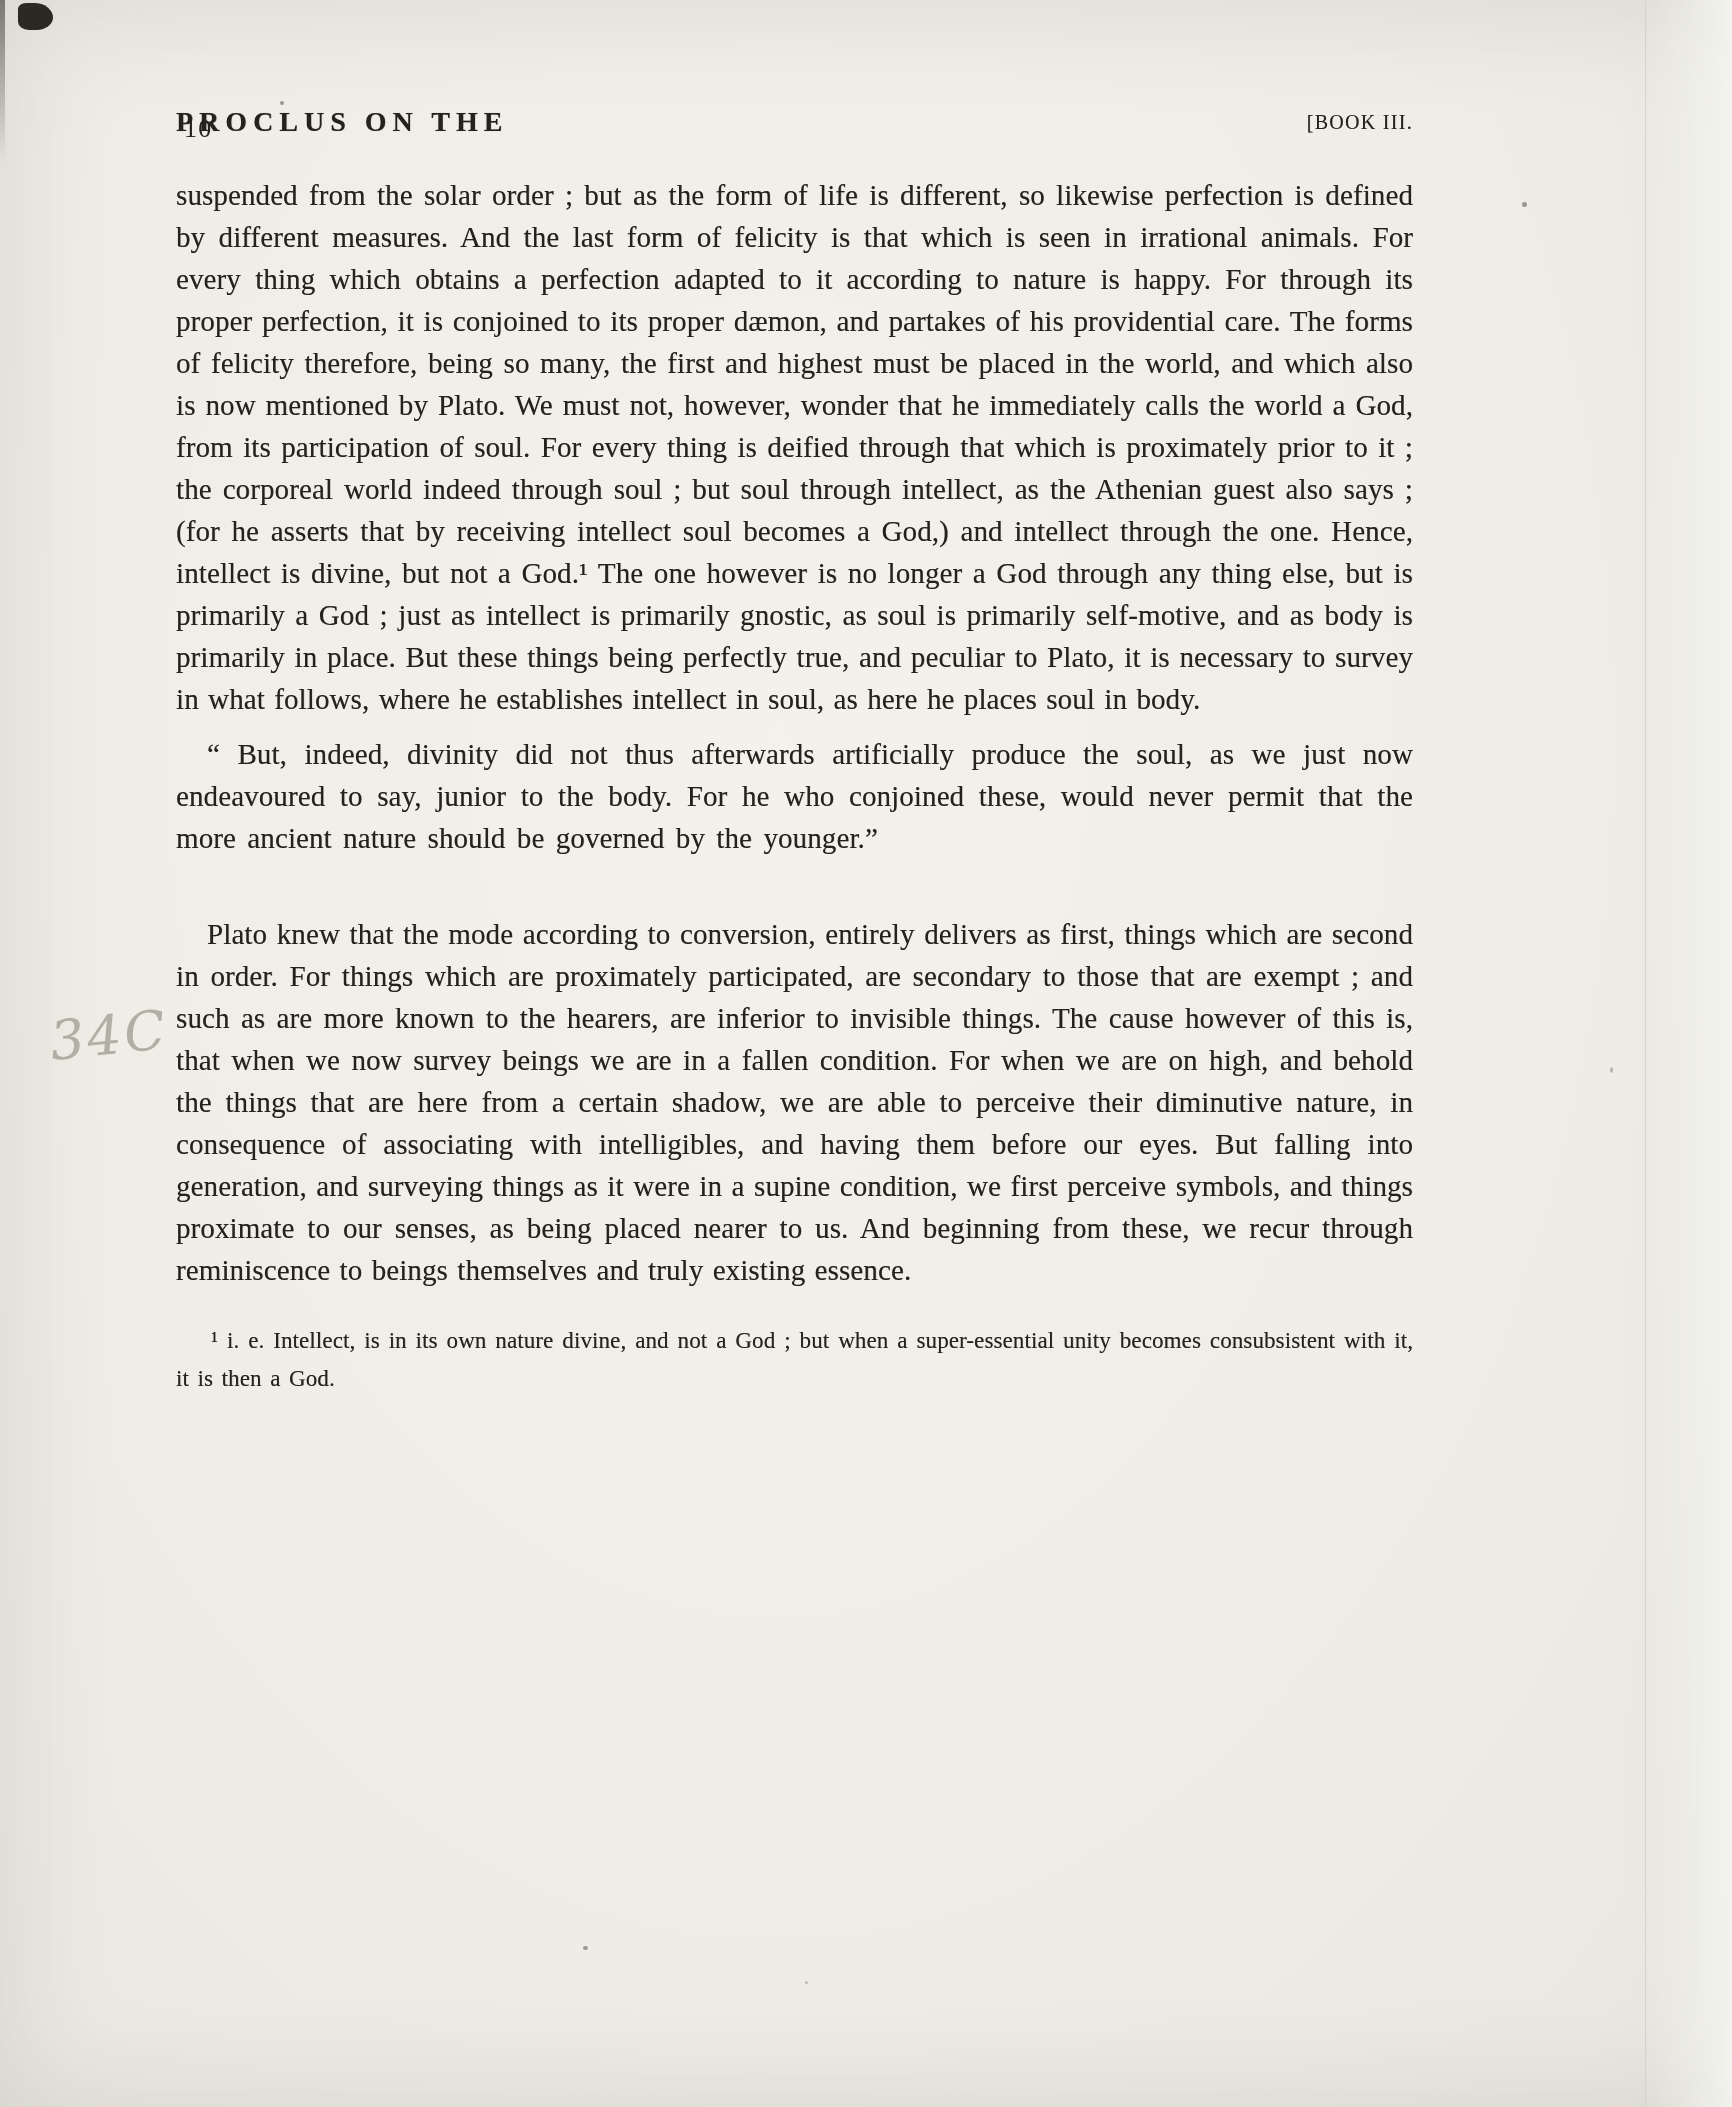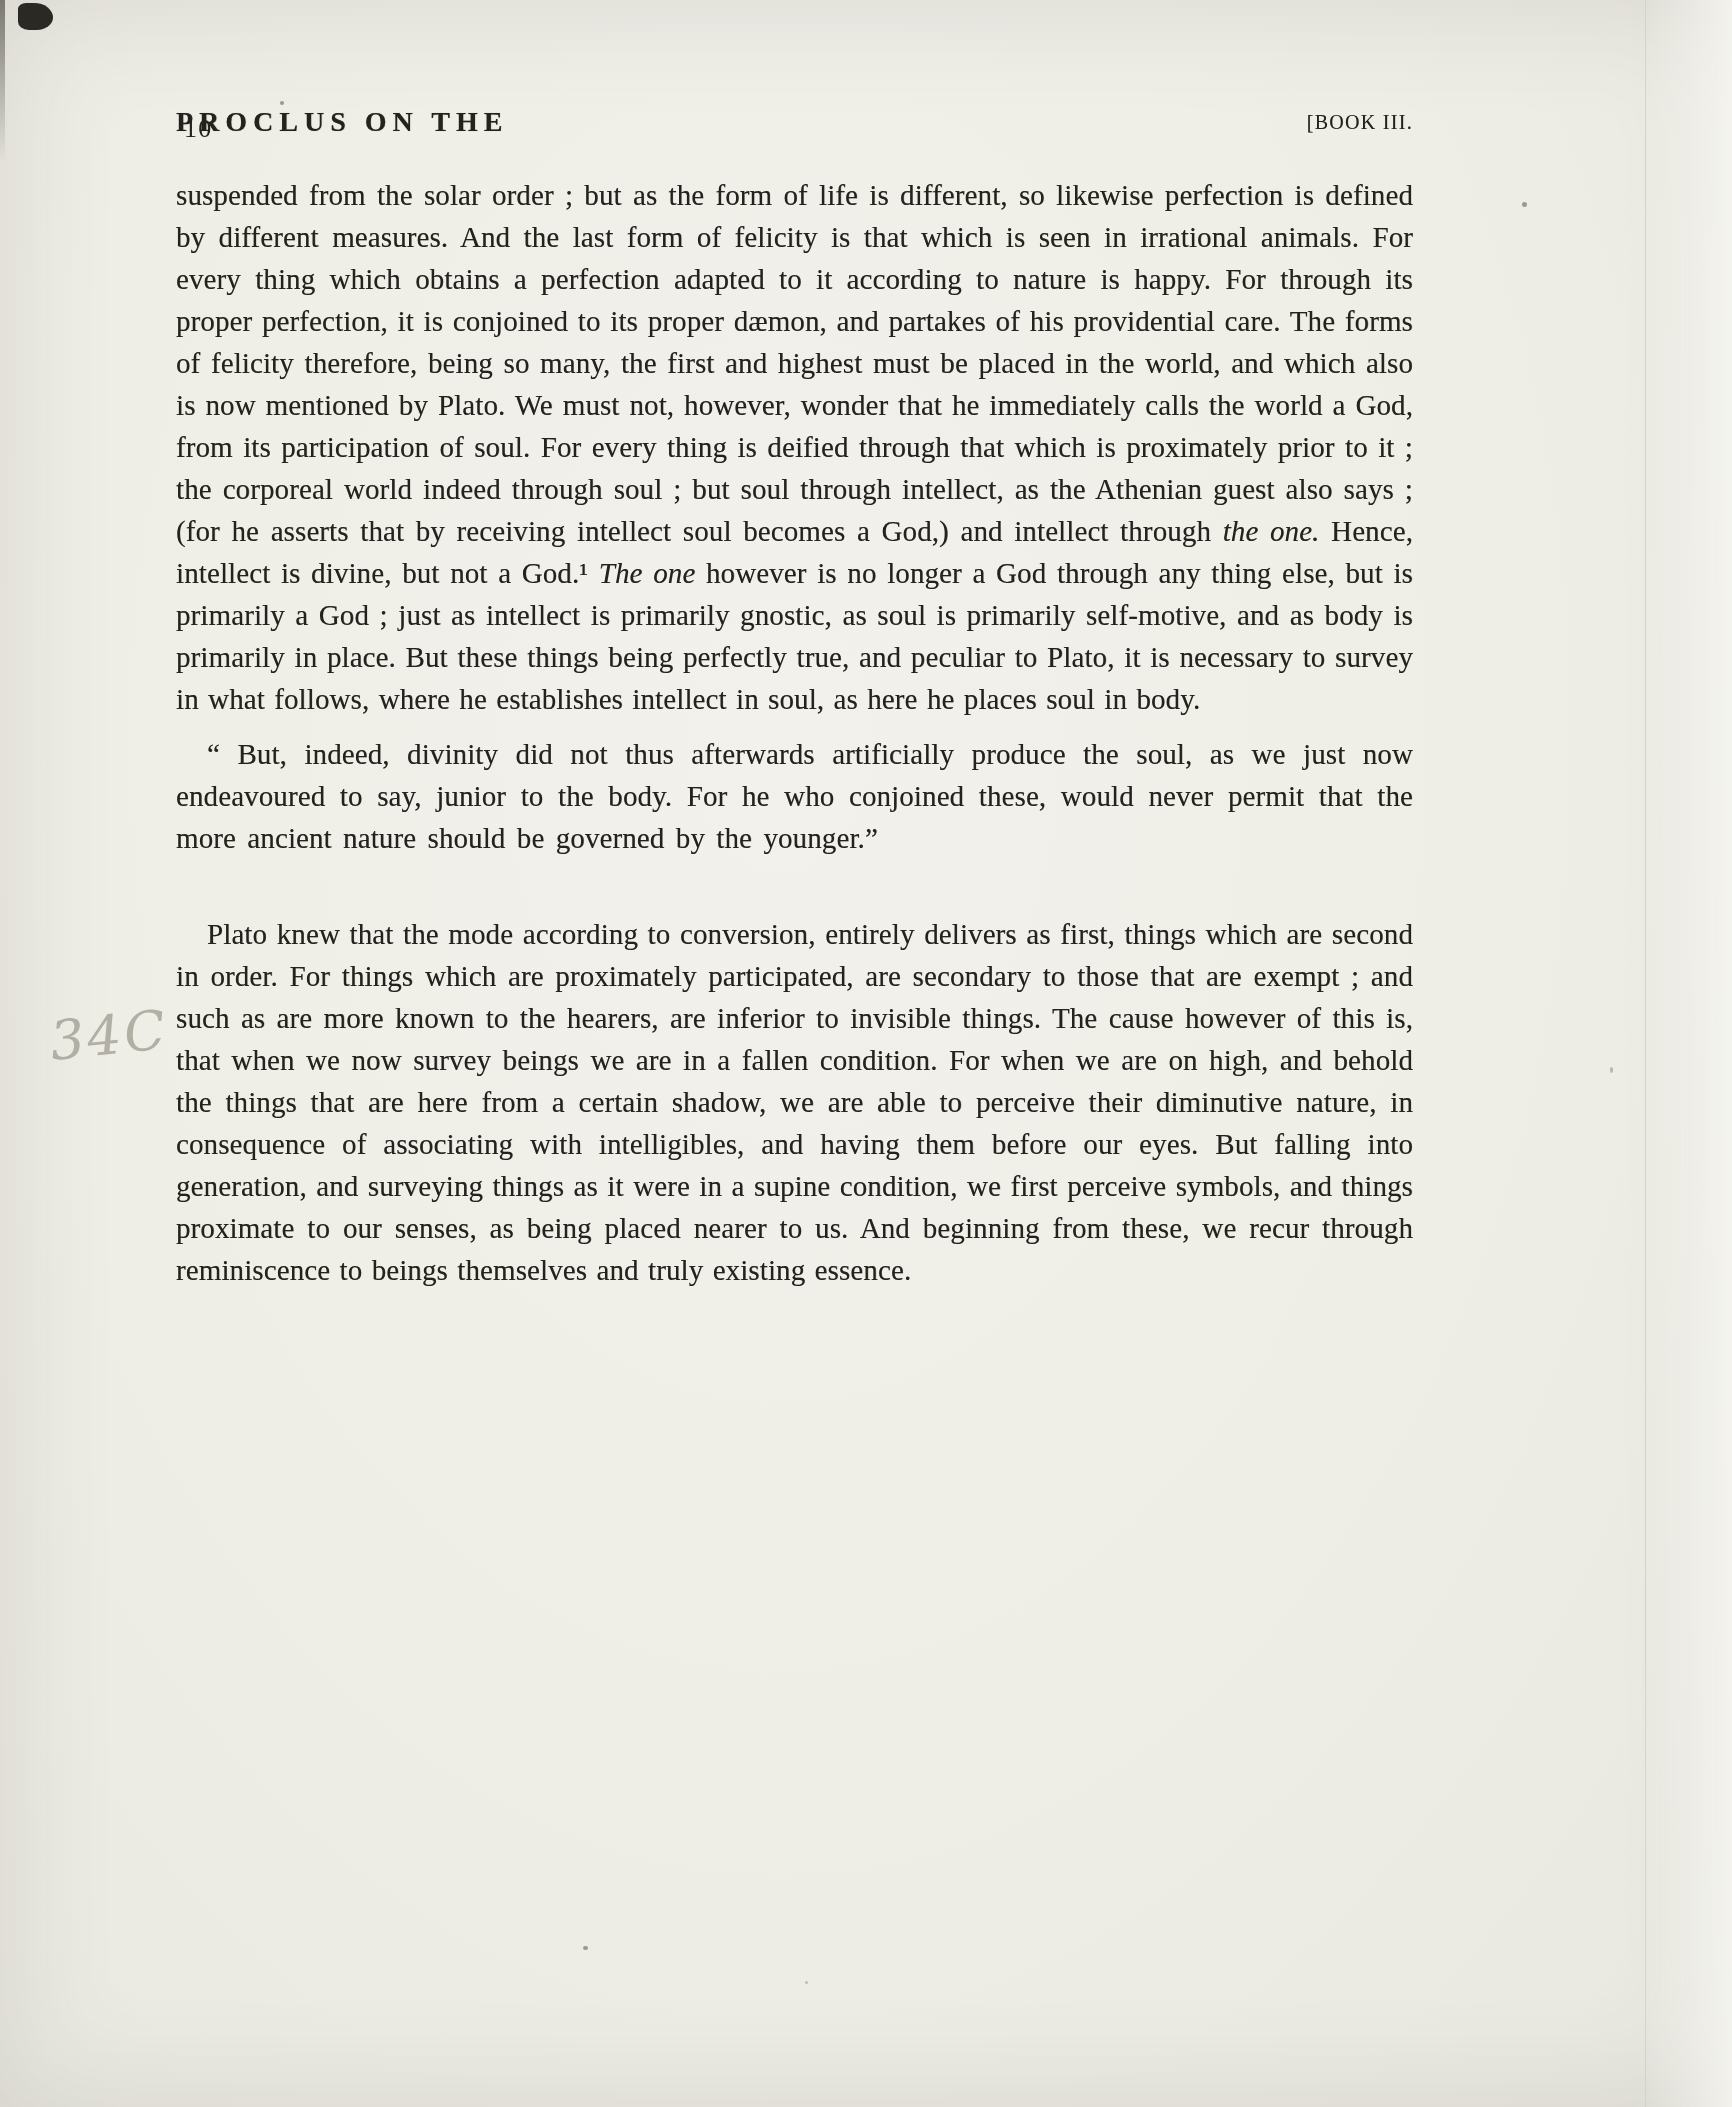--- a/index.html
+++ b/index.html
@@ -70,21 +70,21 @@
     letter-spacing: 0.1px; word-spacing: 2px;
     text-shadow: 0.3px 0.3px 0.6px rgba(30, 28, 22, 0.42);
   }
   .para  { margin: 0; }
   .quote { margin: 13px 0 0 0; text-indent: 31px; word-spacing: 4px; }
   .para3 { margin: 54px 0 0 0; text-indent: 31px; }
   .footnote {
     margin: 31px 0 0 0; font-size: 23px; line-height: 38px;
     text-indent: 35px; word-spacing: 2.7px;
   }
-  .it { font-style: italic; }
+  .it { }
 </style>
 </head>
 <body>
 
 <div class="page">
 
   <div class="corner-blob"></div>
   <div class="left-edge-shade"></div>
   <div class="right-band"></div>
   <div class="speck speck-a"></div>
@@ -102,17 +102,18 @@
   <div class="margin-note">34C</div>
 
   <main class="text-block">
 
     <p class="para"><span>suspended from the solar order ; but as the form of life is different, so likewise perfection is defined by different measures.  And the last form of felicity is that which is seen in irrational animals.  For every thing which obtains a perfection adapted to it according to nature is happy.  For through its proper perfection, it is conjoined to its proper dæmon, and partakes of his providential care.  The forms of felicity therefore, being so many, the first and highest must be placed in the world, and which also is now mentioned by Plato.  We must not, however, wonder that he immediately calls the world a God, from its participation of soul. For every thing is deified through that which is proximately prior to it ; the corporeal world indeed through soul ; but soul through intellect, as the Athenian guest also says ; (for he asserts that by receiving intellect soul becomes a God,) and intellect through </span><span class="it">the one.</span><span>  Hence, intellect is divine, but not a God.¹  </span><span class="it">The one</span><span> however is no longer a God through any thing else, but is primarily a God ; just as intellect is primarily gnostic, as soul is primarily self-motive, and as body is primarily in place.  But these things being perfectly true, and peculiar to Plato, it is necessary to survey in what follows, where he establishes intellect in soul, as here he places soul in body.</span></p>
 
     <p class="para quote">“ But, indeed, divinity did not thus afterwards artificially produce the soul, as we just now endeavoured to say, junior to the body.  For he who conjoined these, would never permit that the more ancient nature should be governed by the younger.”</p>
 
     <p class="para para3">Plato knew that the mode according to conversion, entirely delivers as first, things which are second in order.  For things which are proximately participated, are secondary to those that are exempt ; and such as are more known to the hearers, are inferior to invisible things.  The cause however of this is, that when we now survey beings we are in a fallen condition.  For when we are on high, and behold the things that are here from a certain shadow, we are able to perceive their diminutive nature, in consequence of associating with intelligibles, and having them before our eyes.  But falling into generation, and surveying things as it were in a supine condition, we first perceive symbols, and things proximate to our senses, as being placed nearer to us.  And beginning from these, we recur through reminiscence to beings themselves and truly existing essence.</p>
 
+    <p class="para footnote">¹ i. e. Intellect, is in its own nature divine, and not a God ; but when a super-essential unity becomes consubsistent with it, it is then a God.</p>
 
   </main>
 
 </div>
 
 
 </body></html>

